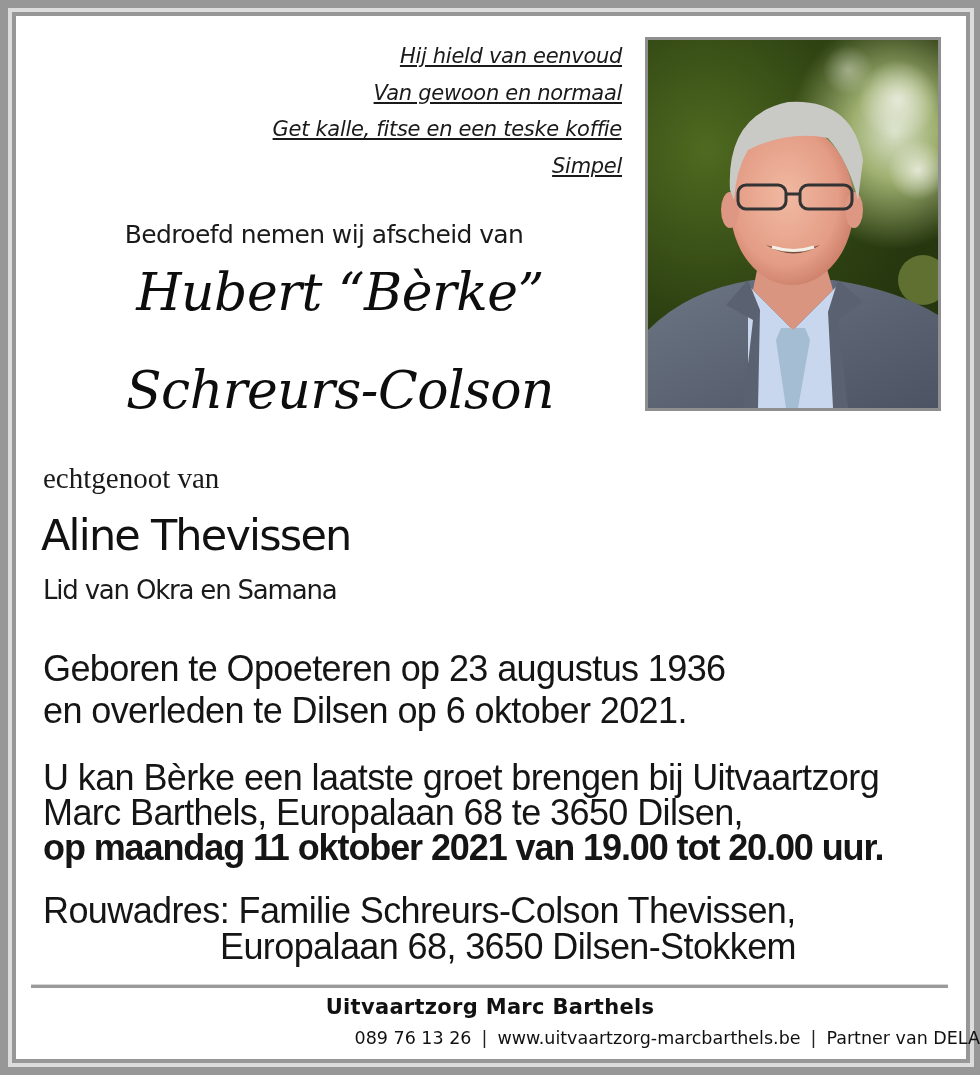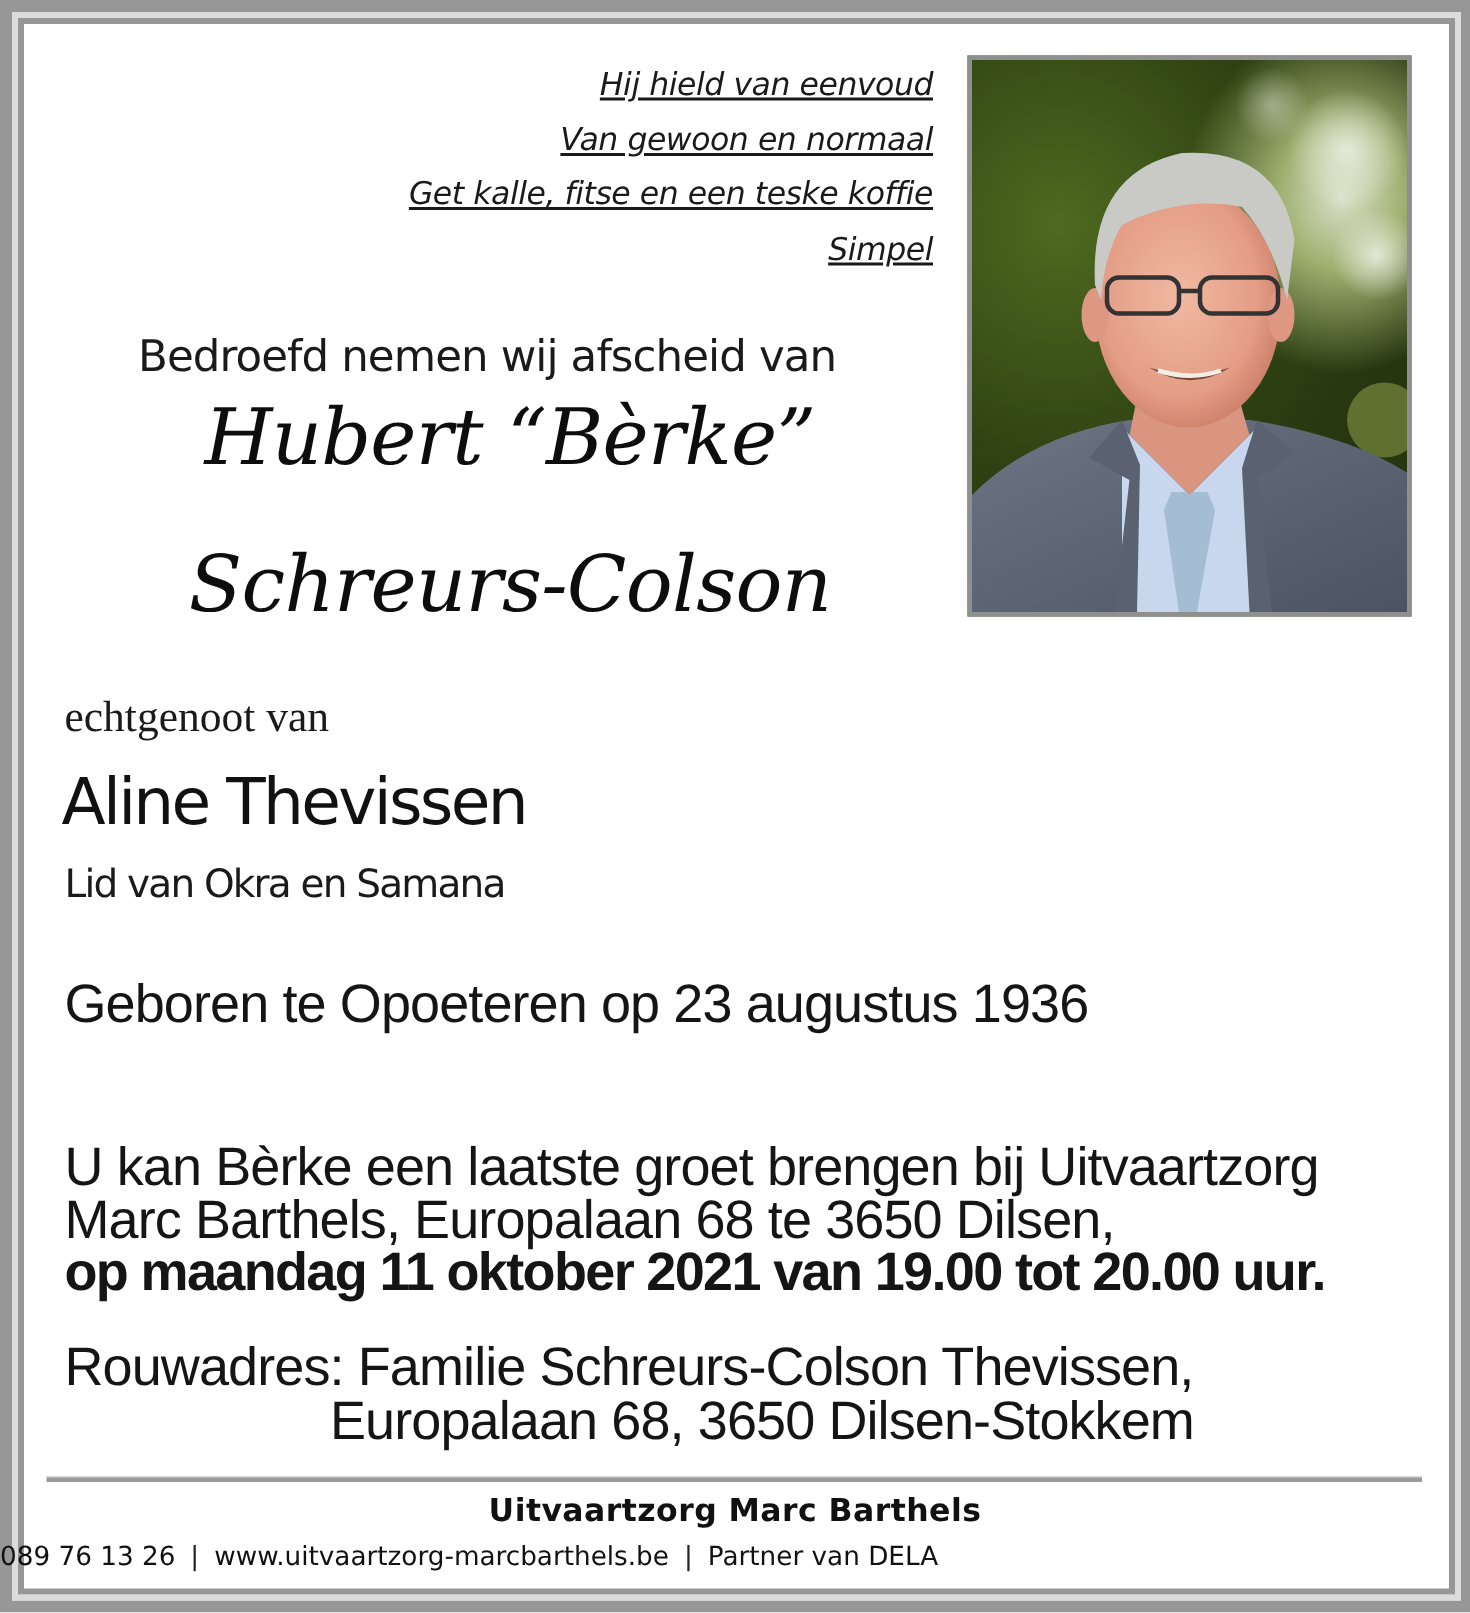--- a/index.html
+++ b/index.html
@@ -29,22 +29,22 @@
   .poem div { white-space: nowrap; }
   .photo {
     position: absolute; left: 645px; top: 37px; width: 296px; height: 374px;
     box-sizing: border-box; border: 3px solid #8f8f8f; overflow: hidden;
     background: radial-gradient(ellipse at 85% 25%, #d8e0c8 0%, #9fb070 12%, transparent 30%),
                 radial-gradient(ellipse at 20% 30%, #4f6a20 0%, #2e4212 45%, #26360f 70%),
                 #2f4414;
   }
   .photo svg { position:absolute; left:0; top:0; width:100%; height:100%; }
   .intro {
-    position: absolute; left: 92px; top: 220px; width: 440px; text-align: center;
-    font-family: "DejaVu Sans", sans-serif; font-size: 29px; color: #1a1a1a; letter-spacing: -0.6px;
+    position: absolute; left: 104px; top: 220px; width: 440px; text-align: center;
+    font-family: "DejaVu Sans", sans-serif; font-size: 25px; color: #1a1a1a; letter-spacing: -0.6px;
     white-space: nowrap;
   }
   .name-script {
     position: absolute; left: 60px; width: 560px; text-align: center;
     font-family: "DejaVu Serif", serif; font-style: italic; font-size: 52px; color: #0d0d0d;
     letter-spacing: -0.5px; white-space: nowrap;
   }
   .name1 { top: 262px; }
   .name2 { top: 360px; }
   .spouse-label {
@@ -71,21 +71,21 @@
   .footer-rule {
     position: absolute; left: 31px; top: 984px; width: 917px; height: 3px; background: #9a9a9a;
     border-top: 1px solid #d6d6d6;
   }
   .footer-title {
     position: absolute; left: 0; width: 980px; top: 995px; text-align: center;
     font-family: "DejaVu Sans", sans-serif; font-weight: bold; font-size: 21px; color: #111;
     letter-spacing: 0.3px;
   }
   .footer-contact {
-    position: absolute; left: 0; width: 980px; top: 1028px; text-align: left;
+    position: absolute; left: 0; width: 980px; top: 1028px; text-align: right;
     font-family: "DejaVu Sans", sans-serif; font-size: 17.5px; color: #111; white-space: nowrap;
   }
   .sep { display:inline-block; margin: 0 10px; color:#222; }
 </style>
 </head>
 <body>
 
 <div class="frame-outer"></div>
 <div class="frame-gap"></div>
 <div class="frame-inner"></div>
@@ -149,20 +149,21 @@
 <div class="intro">Bedroefd nemen wij afscheid van</div>
 <div class="name-script name1">Hubert “Bèrke”</div>
 <div class="name-script name2">Schreurs-Colson</div>
 
 <div class="spouse-label">echtgenoot van</div>
 <div class="spouse-name">Aline Thevissen</div>
 <div class="membership">Lid van Okra en Samana</div>
 
 <div class="body-text born">
   <div>Geboren te Opoeteren op 23 augustus 1936</div>
+  <div>en overleden te Dilsen op 6 oktober 2021.</div>
 </div>
 
 <div class="body-text visit">
   <div>U kan Bèrke een laatste groet brengen bij Uitvaartzorg</div>
   <div>Marc Barthels, Europalaan 68 te 3650 Dilsen,</div>
   <div class="bold">op maandag 11 oktober 2021 van 19.00 tot 20.00 uur.</div>
 </div>
 
 <div class="body-text address">
   <div>Rouwadres: Familie Schreurs-Colson Thevissen,</div>

